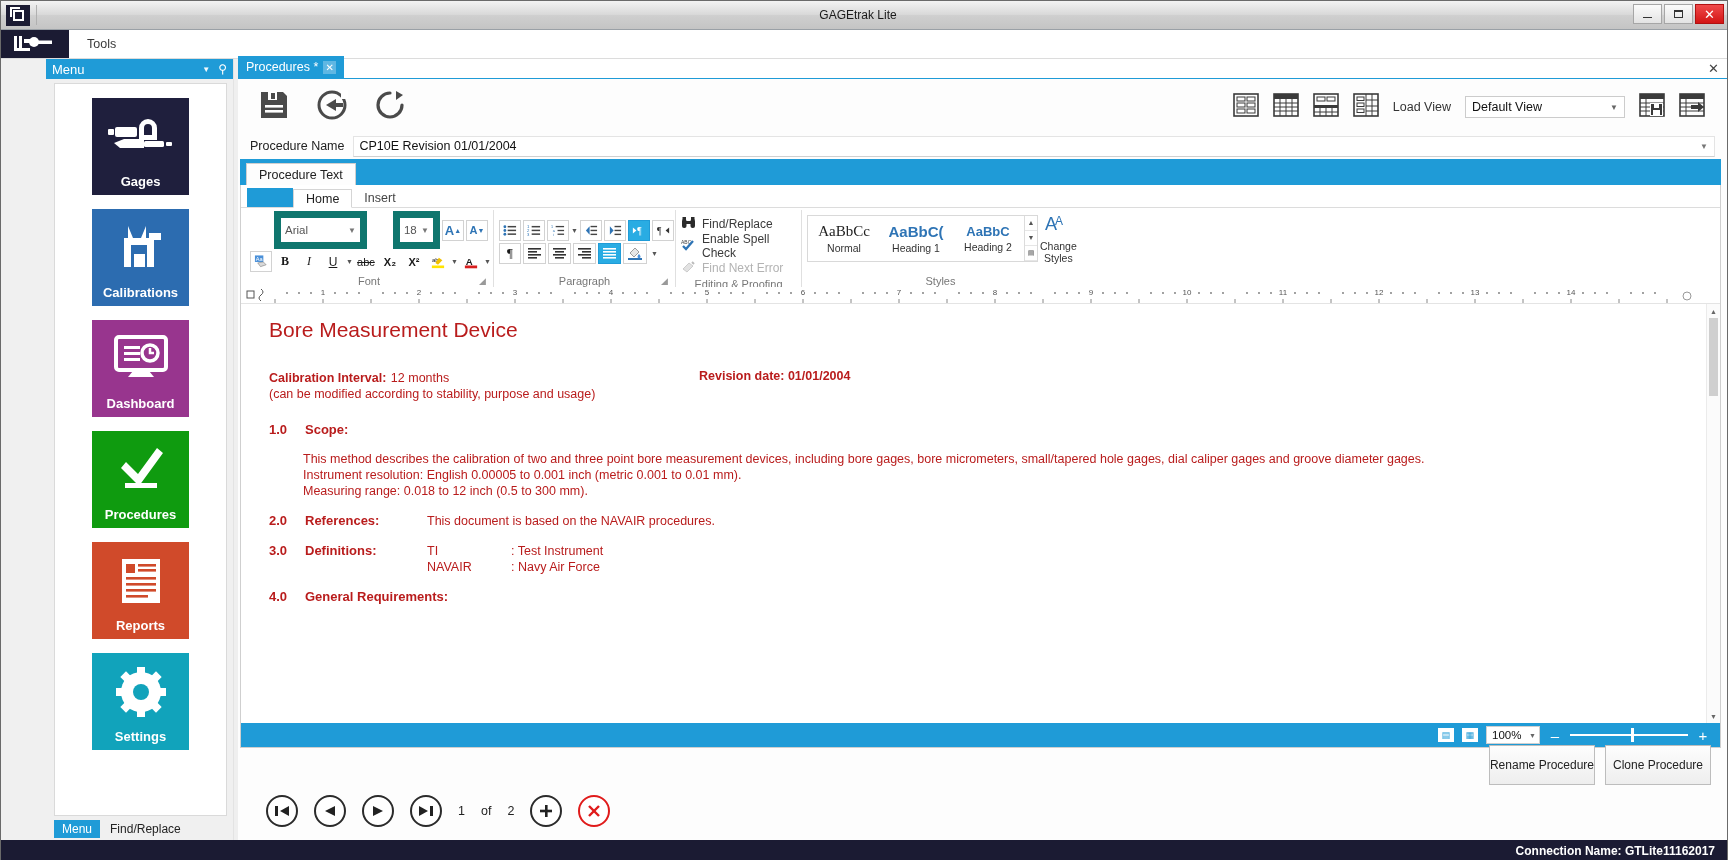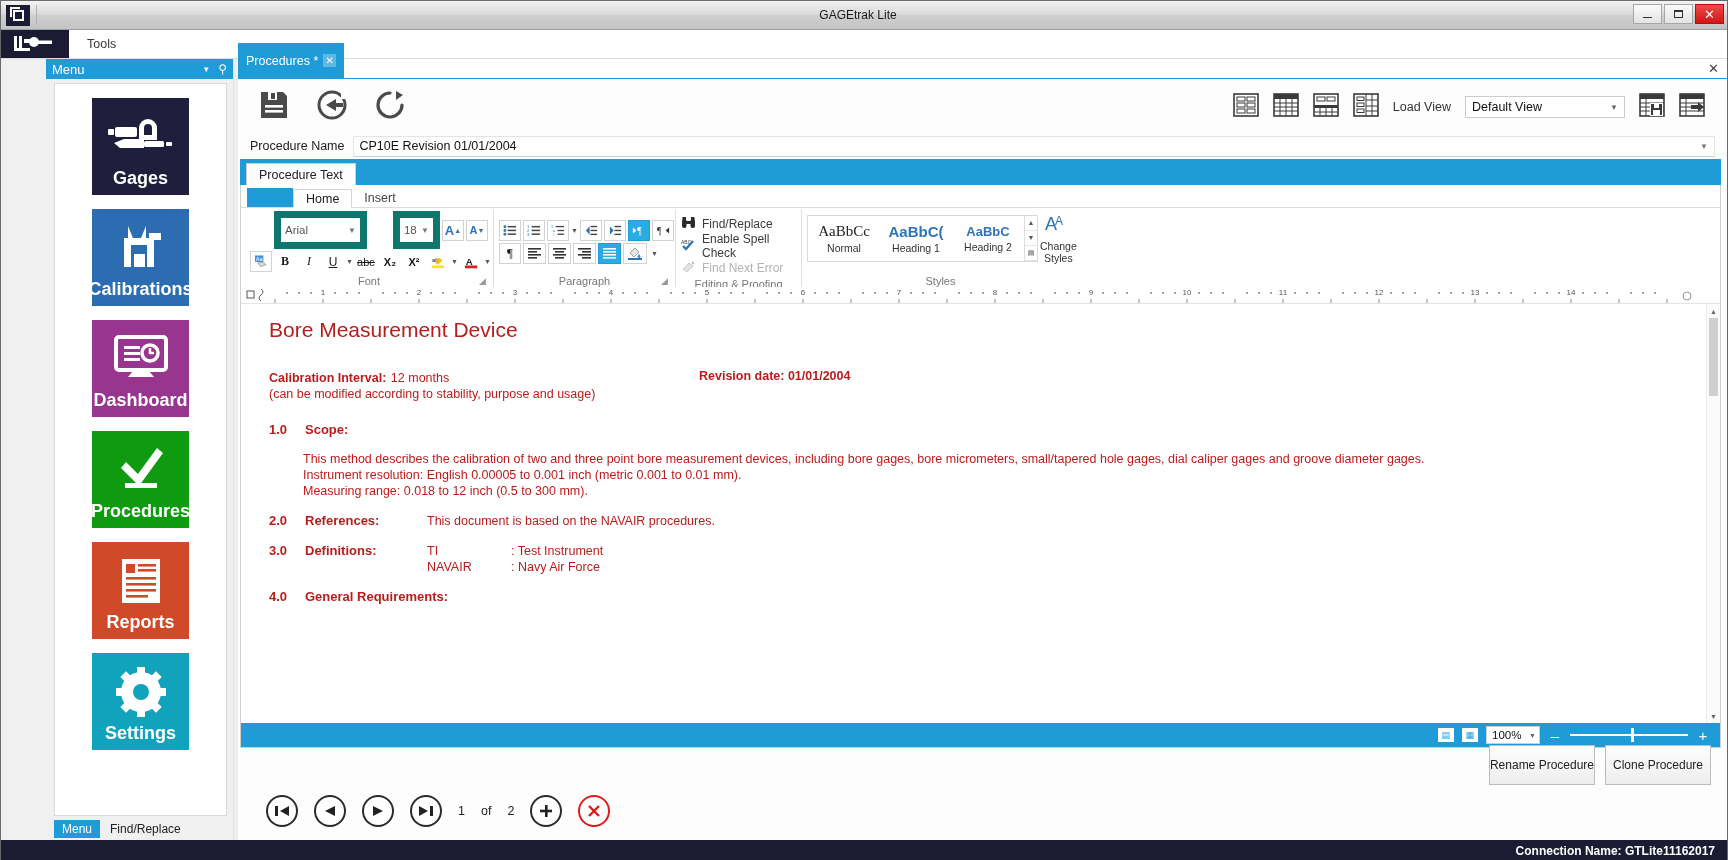--- a/index.html
+++ b/index.html
@@ -67,32 +67,32 @@
     flex: 1; margin: 4px 6px 2px 8px; background: #fff; border: 1px solid #dadada;
     display:flex; flex-direction:column; align-items:center; padding-top: 14px; gap: 14px;
     overflow: hidden;
   }
   .tile {
     width: 97px; height: 97px; position: relative; color: #fff;
     display: flex; flex-direction: column; align-items: center; justify-content: flex-end;
     padding-bottom: 6px; cursor: pointer;
   }
   .tile .glyph { position:absolute; top:10px; left:0; right:0; height:58px; display:flex; align-items:center; justify-content:center;}
-  .tile .tlabel { font-size: 18px; font-weight: 600; z-index:2; }
+  .tile .tlabel { font-size: 13px; font-weight: 600; z-index:2; }
   .lp-footer { height: 22px; display:flex; align-items:center; background:#f0f0f0; padding-left:8px; gap: 0;}
   .lp-foot-menu { background:#1f9bd7; color:#fff; font-size:12px; padding: 2px 8px; }
   .lp-foot-find { font-size:12px; color:#222; padding: 2px 10px; }
 
   .vsplit { width: 5px; background: #efefef; border-left:1px solid #e3e3e3; }
 
   
   .rightpanel { flex:1; display:flex; flex-direction:column; background:#fdfdfd; }
   .doctabbar { height: 20px; background:#fff; display:flex; align-items:flex-end; border-bottom:1px solid #1f9bd7; position:relative;}
   .doctab {
-    background:#1f9bd7; color:#fff; font-size:12.5px; height:35px; padding: 0 8px;
+    background:#1f9bd7; color:#fff; font-size:12.5px; height:22px; padding: 0 8px;
     display:flex; align-items:center; gap:5px;
   }
   .doctab .x {
     width:13px;height:13px;background:#5fb7e3;color:#fff;font-size:10px;
     display:flex;align-items:center;justify-content:center;
   }
   .tabbar-close { position:absolute; right:8px; top:2px; font-size:13px; color:#444; }
 
   .pane { flex:1; margin: 2px 6px 0 2px; display:flex; flex-direction:column; }
 

